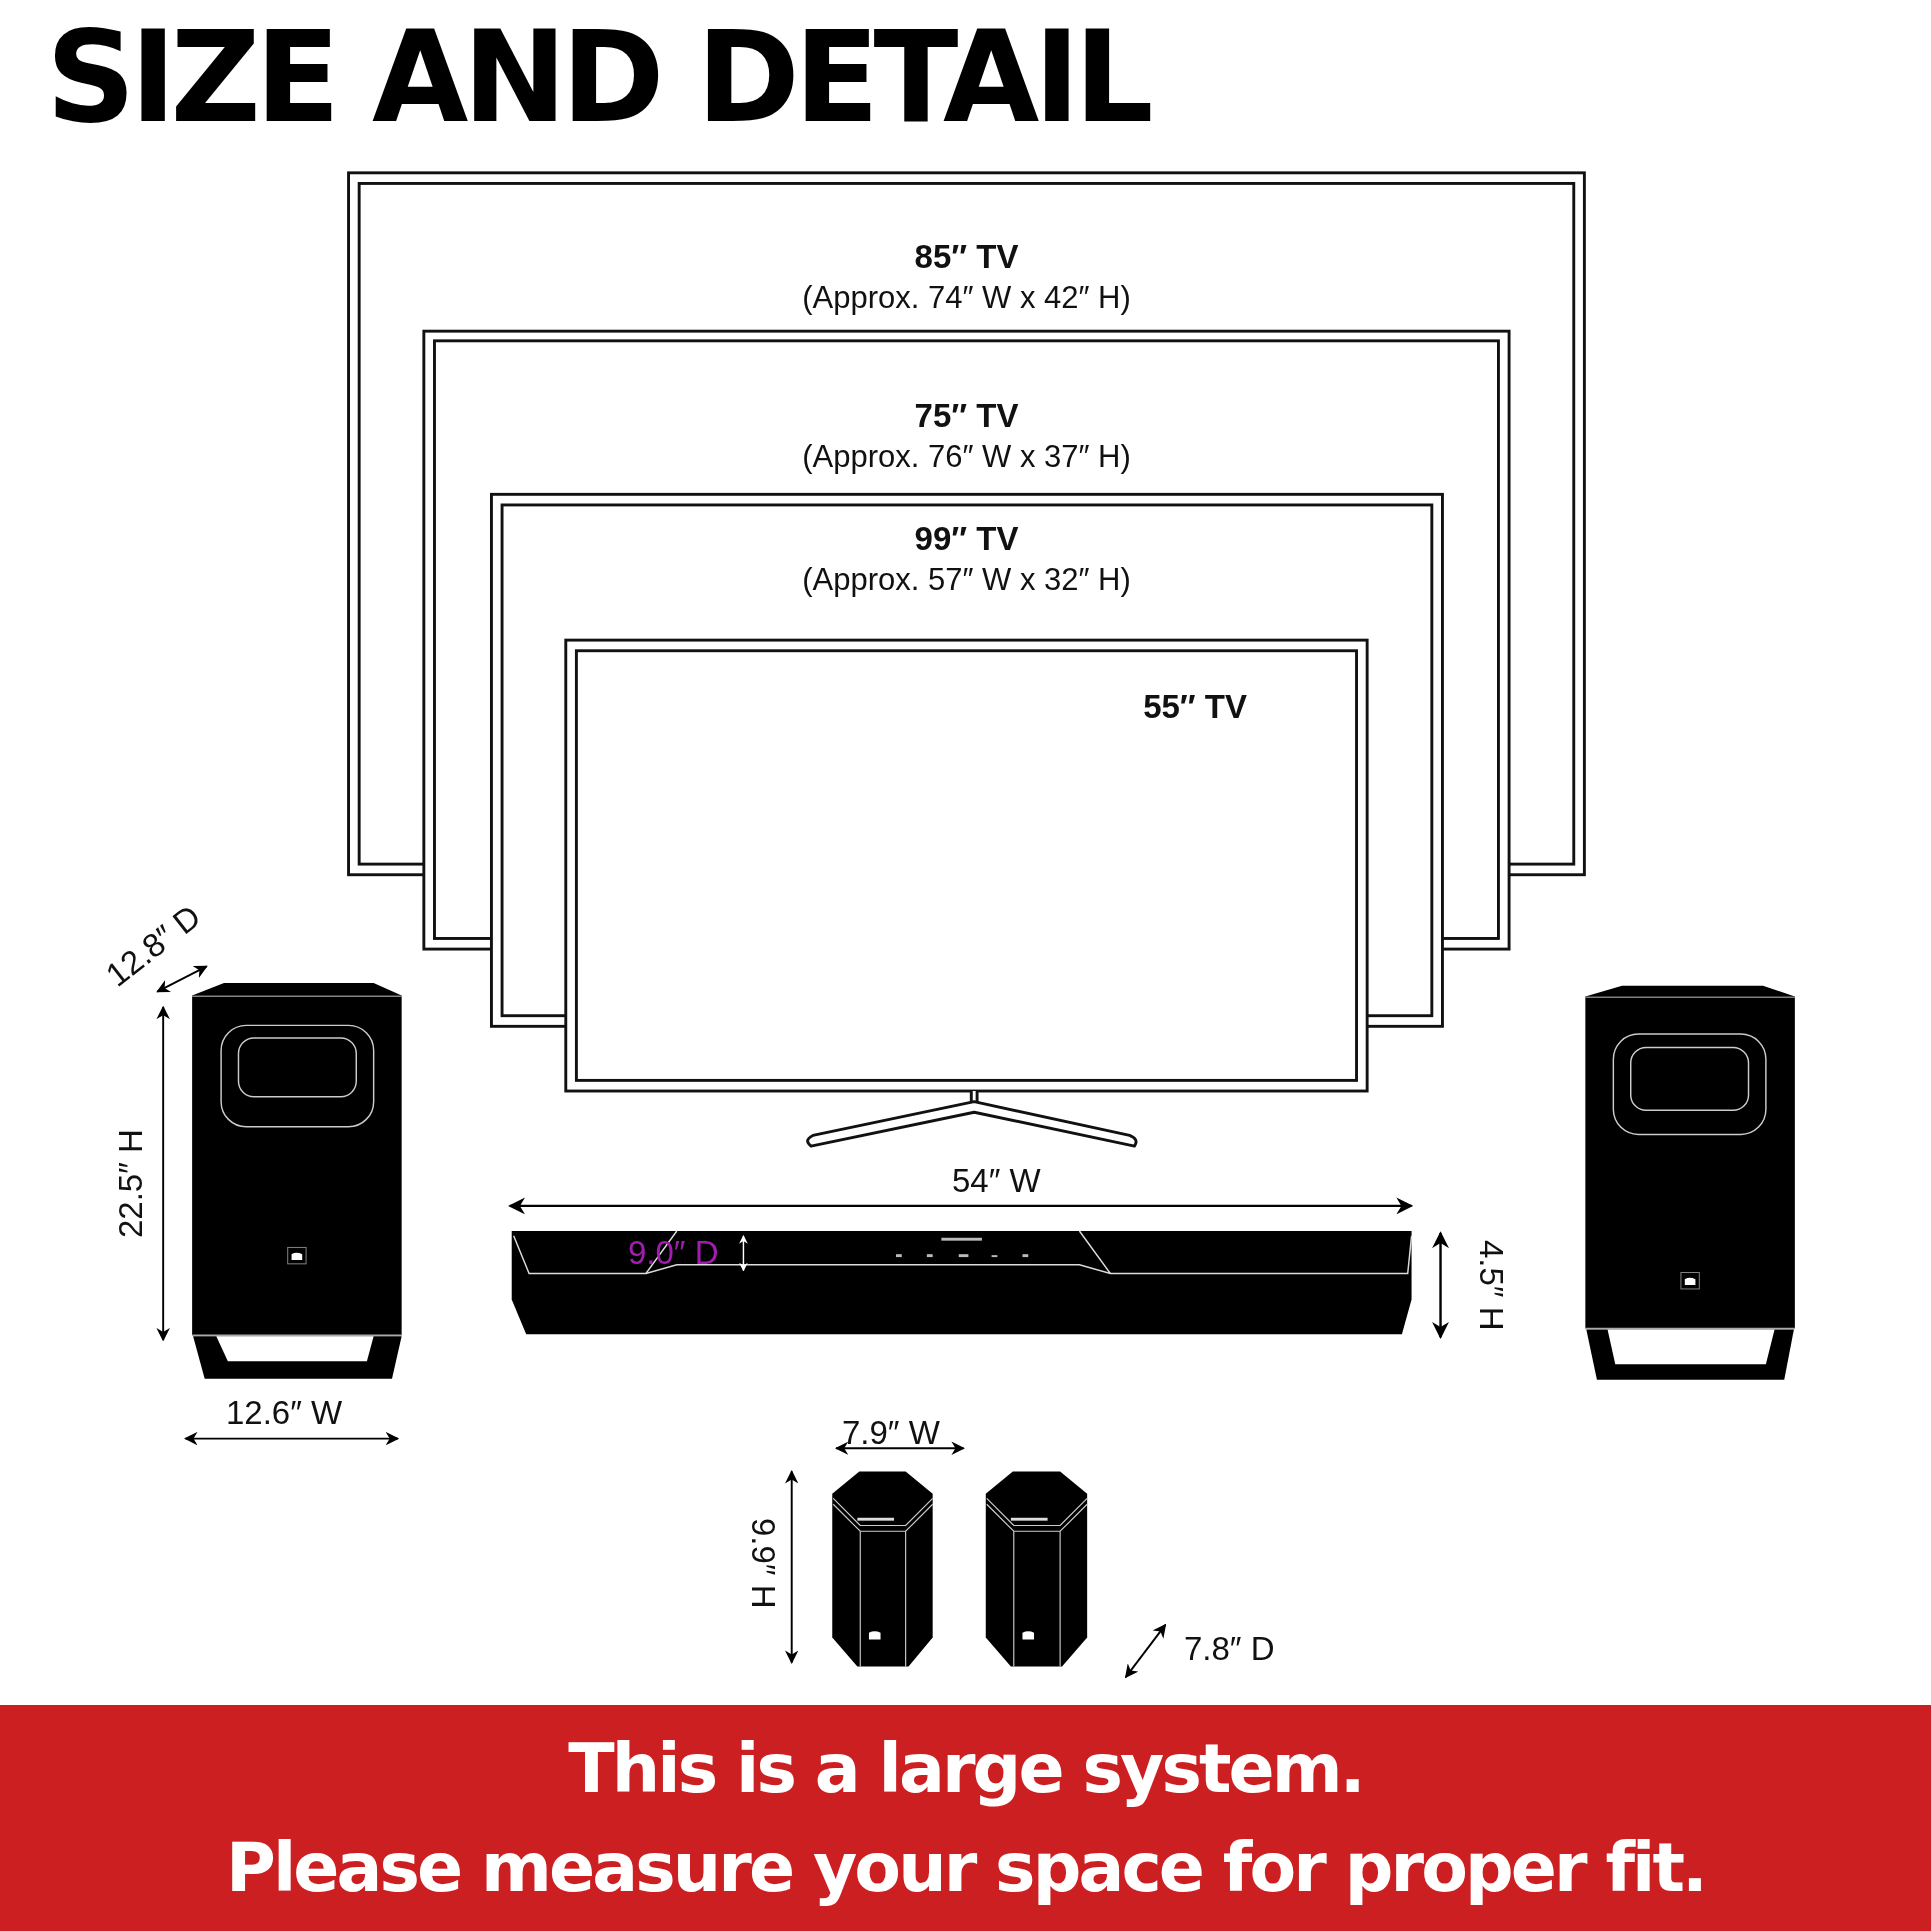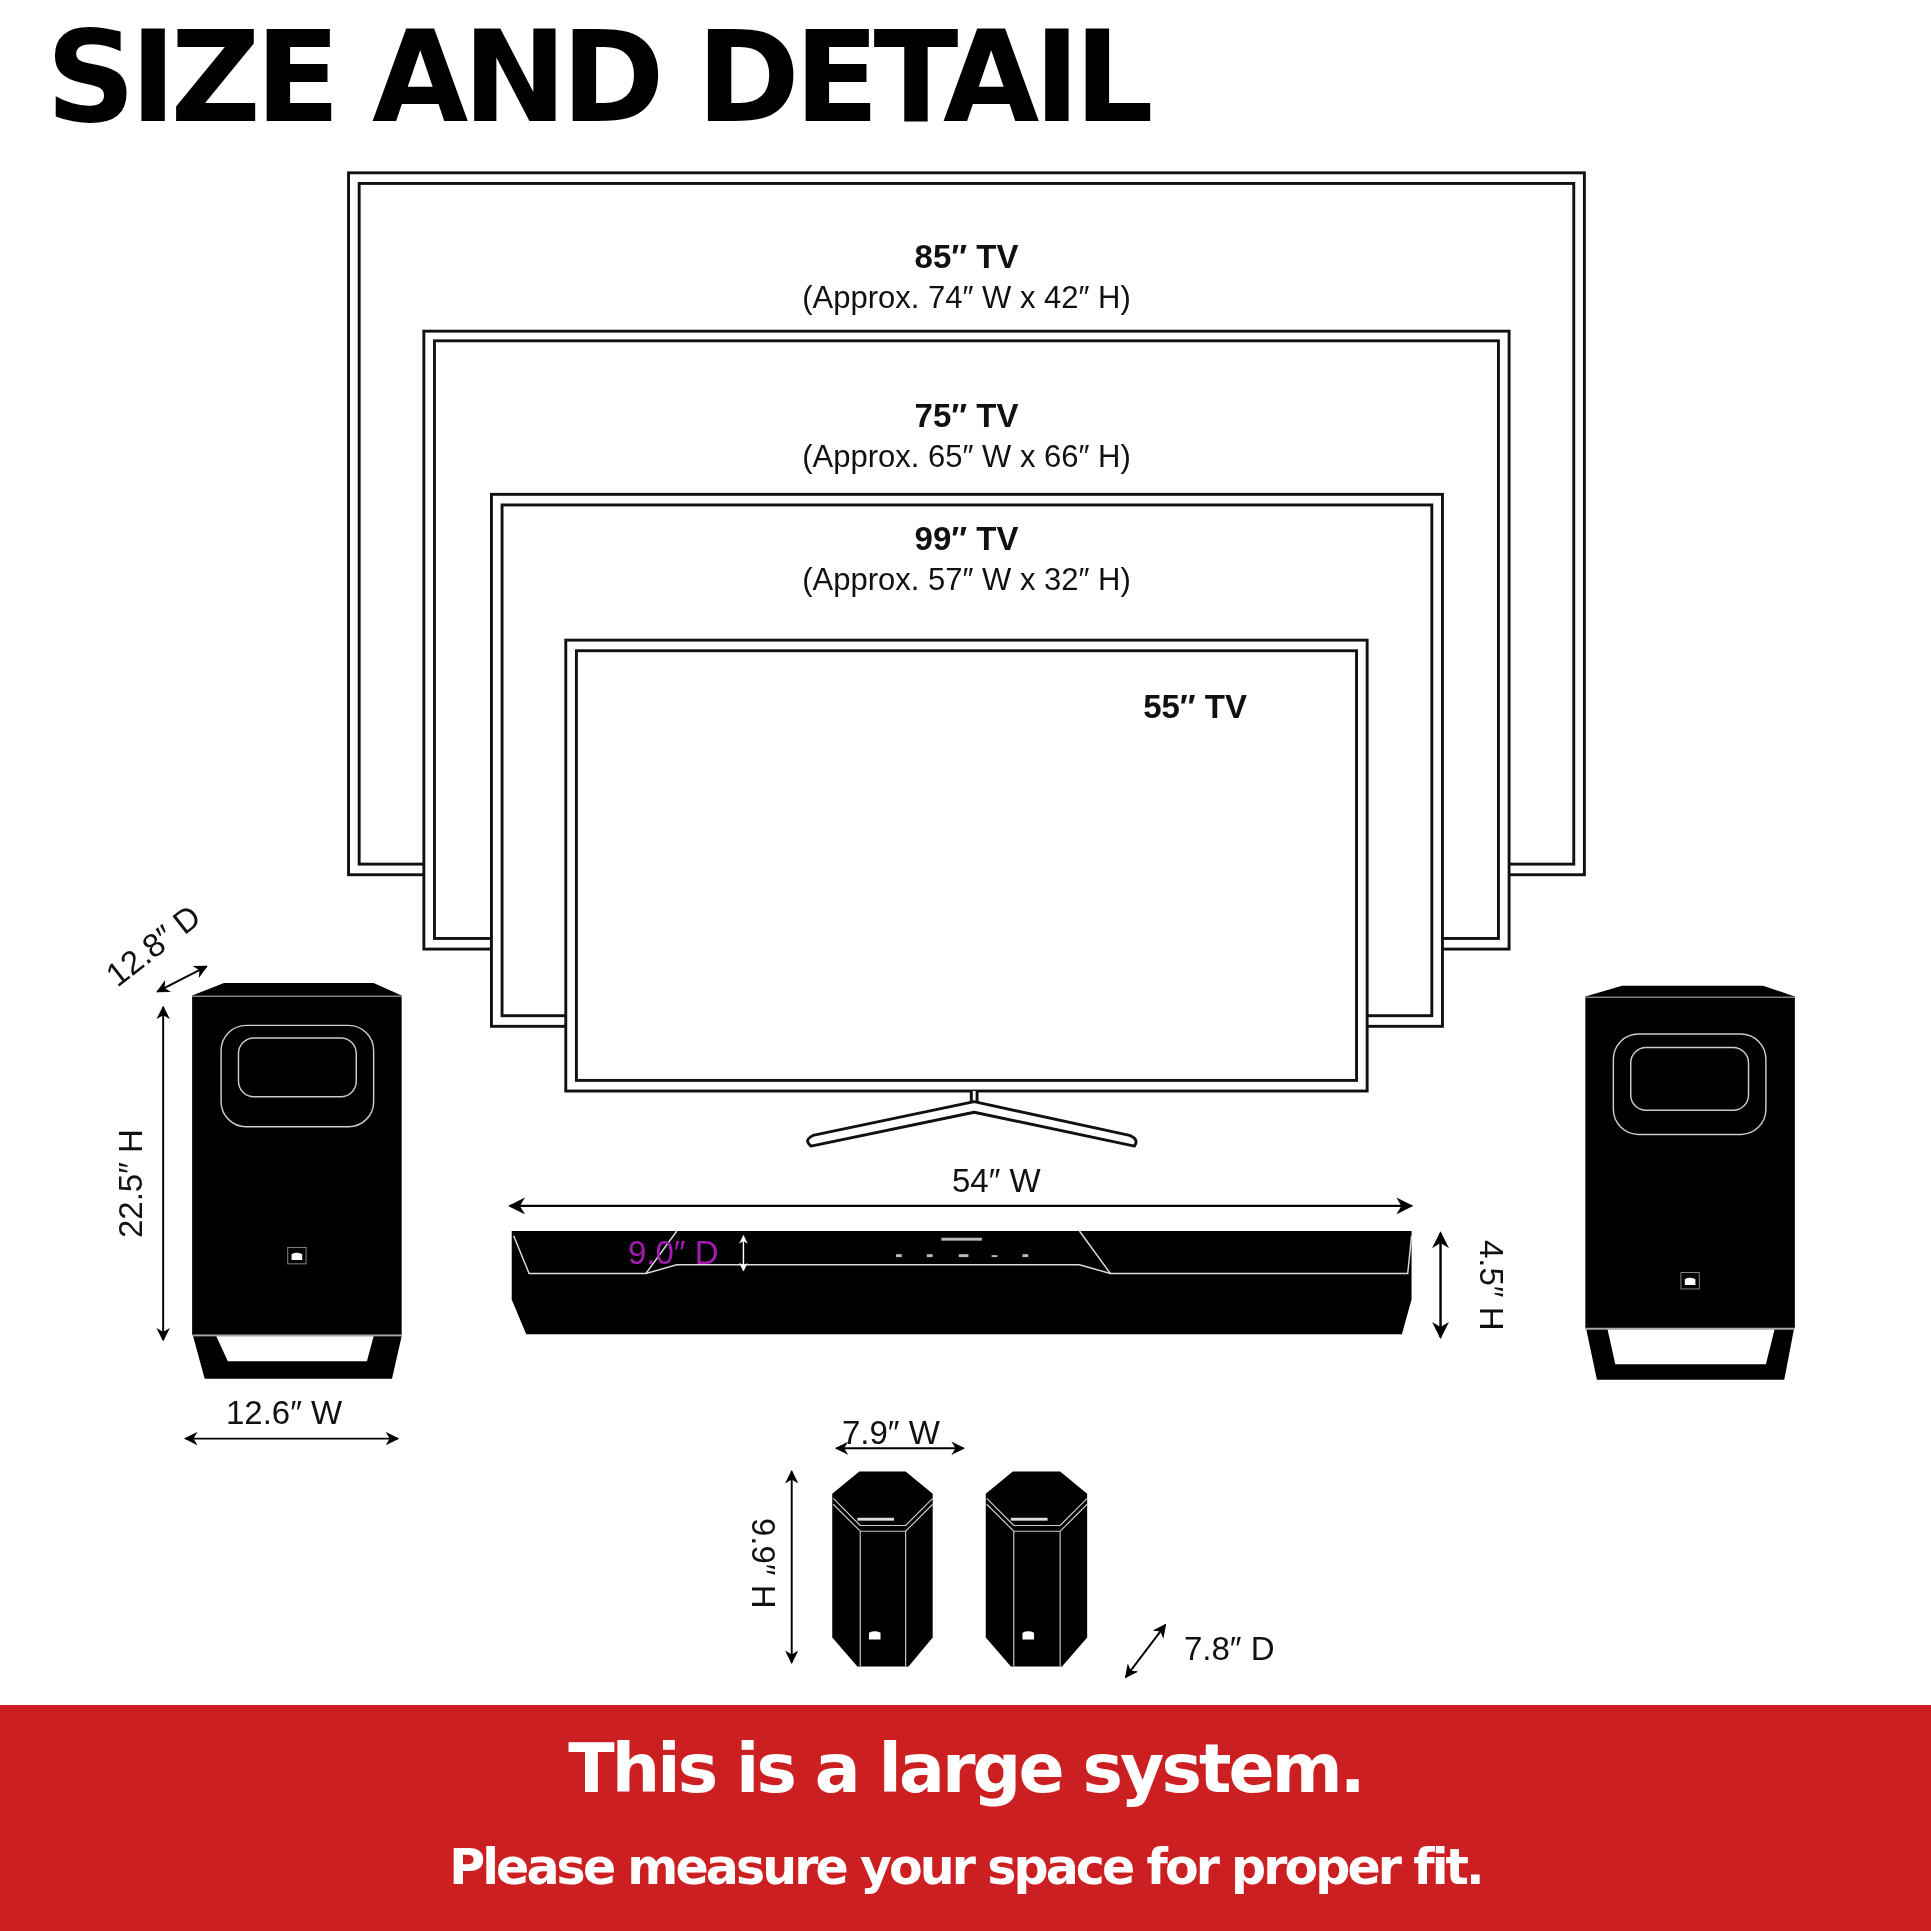--- a/index.html
+++ b/index.html
@@ -6,21 +6,21 @@
   body { width: 1931px; height: 1931px; background: #ffffff; position: relative; overflow: hidden; font-family: "Liberation Sans", sans-serif; }
   .title { position: absolute; left: 46px; top: 7.7px; font-family: "DejaVu Sans", sans-serif; font-weight: bold; font-size: 127px; letter-spacing: -5.8px; color: #000; line-height: 1.1; transform: scaleX(0.98); transform-origin: left top; }
   .diagram { position: absolute; left: 0; top: 0; width: 1931px; height: 1931px; }
   .tv-label { position: absolute; width: 579px; text-align: center; color: #111; }
   .tv-label .size { font-weight: bold; font-size: 33px; line-height: 41px; display: block; }
   .tv-label .approx { font-size: 31px; line-height: 41px; display: block; }
   .dim { position: absolute; font-size: 33px; color: #111; white-space: nowrap; line-height: 1; }
   .dim.white { color: #a21caf; }
   .banner { position: absolute; left: 0; top: 1705px; width: 1931px; height: 226px; background: #CC1F22; color: #fff; text-align: center; font-family: "DejaVu Sans", sans-serif; font-weight: bold; }
   .banner .line1 { position: absolute; left: 0; right: 0; top: 25px; font-size: 68px; letter-spacing: -2.9px; line-height: 77px; }
-  .banner .line2 { position: absolute; left: 0; right: 0; top: 124px; font-size: 49px; letter-spacing: -2.9px; line-height: 77px; }
+  .banner .line2 { position: absolute; left: 0; right: 0; top: 124px; font-size: 68px; letter-spacing: -2.9px; line-height: 77px; }
 </style>
 </head>
 <body>
 
 <div class="title">SIZE AND DETAIL</div>
 
 <svg class="diagram" width="1931" height="1931" viewBox="0 0 2000 2000" xmlns="http://www.w3.org/2000/svg">
   <defs>
     <marker id="ah" viewBox="0 0 20 20" refX="18" refY="10" markerWidth="7" markerHeight="7" orient="auto-start-reverse">
       <path d="M0,0 L20,10 L0,20 L6,10 z" fill="#000"></path>
@@ -127,21 +127,21 @@
   <line x1="820" y1="1524" x2="820" y2="1722" stroke="#000" stroke-width="2" marker-start="url(#ah)" marker-end="url(#ah)"></line>
   <line x1="1166" y1="1737" x2="1207" y2="1683" stroke="#000" stroke-width="2" marker-start="url(#ah)" marker-end="url(#ah)"></line>
 </svg>
 
 <div class="tv-label" style="left:677px; top:236px;">
   <span class="size">85″ TV</span>
   <span class="approx">(Approx. 74″ W x 42″ H)</span>
 </div>
 <div class="tv-label" style="left:677px; top:371px;margin-top:24px;">
   <span class="size">75″ TV</span>
-  <span class="approx">(Approx. 65″ W x 66″ H)</span>
+  <span class="approx">(Approx. 76″ W x 37″ H)</span>
 </div>
 <div class="tv-label" style="left:677px; top:518px;">
   <span class="size">99″ TV</span>
   <span class="approx">(Approx. 57″ W x 32″ H)</span>
 </div>
 <div class="tv-label" style="left:668px; top:686px;text-align:right;">
   <span class="size">55″ TV</span>
 </div>
 
 <div class="dim" style="left:952px; top:1164px;">54″ W</div>

